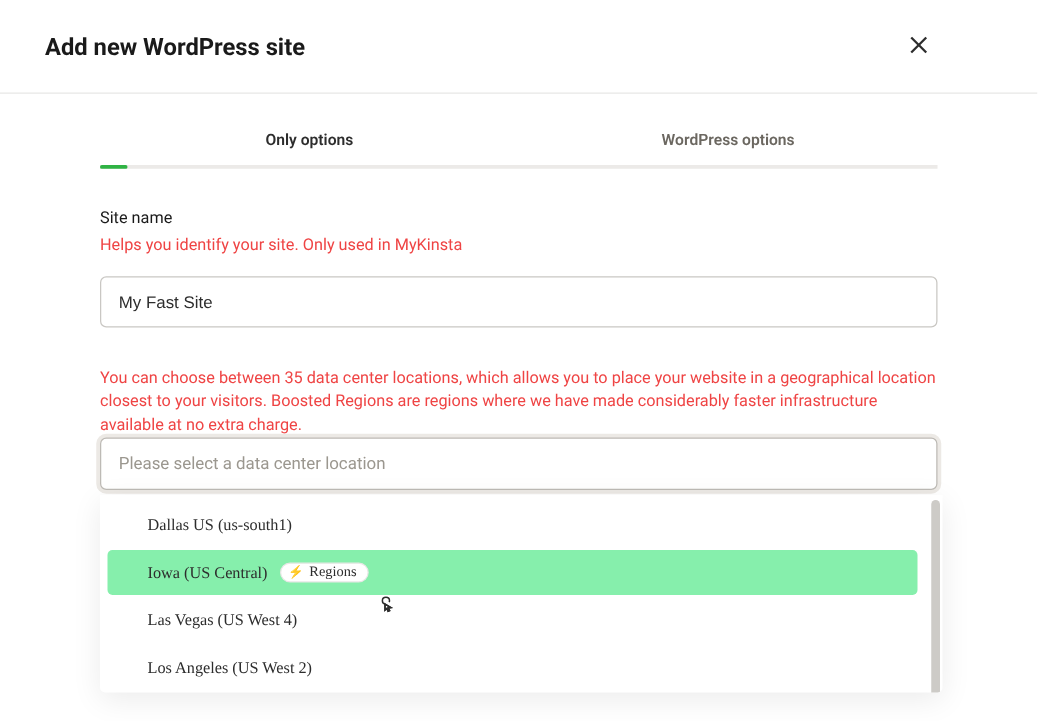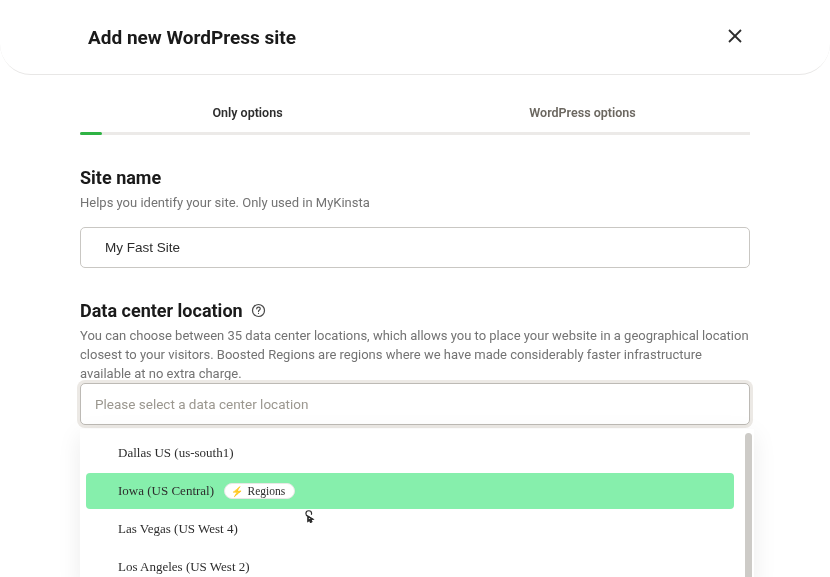--- a/index.html
+++ b/index.html
@@ -8,23 +8,22 @@
     background: #fff;
     color: #2d2d2d;
     width: 830px;
     height: 577px;
     overflow: hidden;
   }
   .header {
     display: flex;
     align-items: center;
     justify-content: space-between;
-    padding: 22px 80px 22px 88px;
+    padding: 22px 80px 22px 36px;
     border-bottom: 1px solid #e8e7e6;
-    border-radius: 31px;
   }
   .header h1 {
     font-size: 19px;
     font-weight: 700;
     color: #1a1a1a;
   }
   .close-btn {
     width: 30px; height: 30px;
     display: flex; align-items: center; justify-content: center;
     background: none; border: none; cursor: pointer;
@@ -55,40 +54,40 @@
   .progress-fill {
     position: absolute;
     left: 0; top: 0;
     height: 3px;
     width: 22px;
     border-radius: 2px;
     background: #2fb344;
   }
   .field-block { margin-top: 32px; }
   .field-label {
-    font-size: 18px;
-    font-weight: 700;
+    font-size: 13px;
+    font-weight: 400;
     color: #1a1a1a;
     display: flex;
     align-items: center;
     gap: 8px;
     text-align: right;
   }
   .field-help {
     margin-top: 6px;
     font-size: 13px;
-    color: #737373;
+    color: #ef4444;
     line-height: 1.45;
   }
   .text-input {
     margin-top: 14px;
     width: 100%;
     border: 1px solid #c9c7c3;
     border-radius: 5px;
-    padding: 12px 24px;
+    padding: 12px 14px;
     font-size: 13.5px;
     color: #2d2d2d;
     background: #fff;
   }
   .help-icon {
     width: 15px; height: 15px;
     display: inline-flex; align-items: center; justify-content: center;
     color: #4a4a4a;
   }
   .help-icon svg { width: 15px; height: 15px; }
@@ -190,30 +189,20 @@
     <div class="progress-fill"></div>
   </div>
 
   <div class="field-block">
     <div class="field-label">Site name</div>
     <div class="field-help">Helps you identify your site. Only used in MyKinsta</div>
     <input class="text-input" type="text" value="My Fast Site" style="">
   </div>
 
   <div class="field-block">
-    <div class="field-label">
-      <span>Data center location</span>
-      <span class="help-icon">
-        <svg viewBox="0 0 16 16" fill="none" stroke="currentColor" stroke-width="1.3">
-            <circle cx="8" cy="8" r="6.4"></circle>
-            <path d="M6.1 6.2c0-1.1.85-1.9 1.9-1.9s1.9.8 1.9 1.8c0 .9-.6 1.3-1.2 1.7-.5.35-.7.6-.7 1.2" stroke-linecap="round"></path>
-            <circle cx="8" cy="11.1" r="0.6" fill="currentColor" stroke="none"></circle>
-          </svg>
-      </span>
-    </div>
     <div class="field-help">You can choose between 35 data center locations, which allows you to place your website in a geographical location closest to your visitors. Boosted Regions are regions where we have made considerably faster infrastructure available at no extra charge.</div>
 
     <div class="select-wrap">
       <div class="select-input">Please select a data center location</div>
 
       <div class="dropdown">
         <div class="dropdown-inner">
           <div class="option cut"></div>
           <div class="option">
             <span>Dallas US (us-south1)</span>

